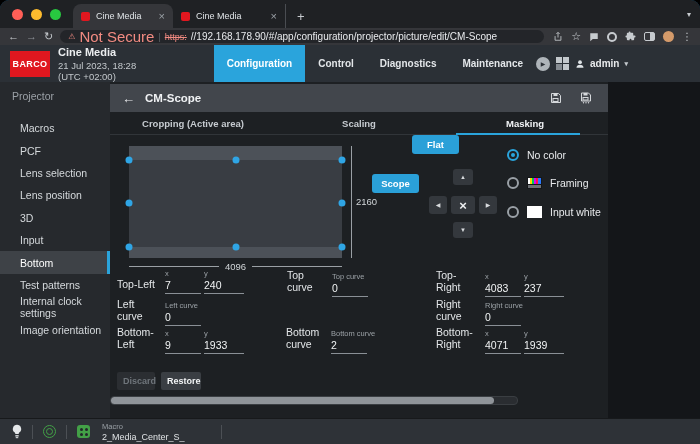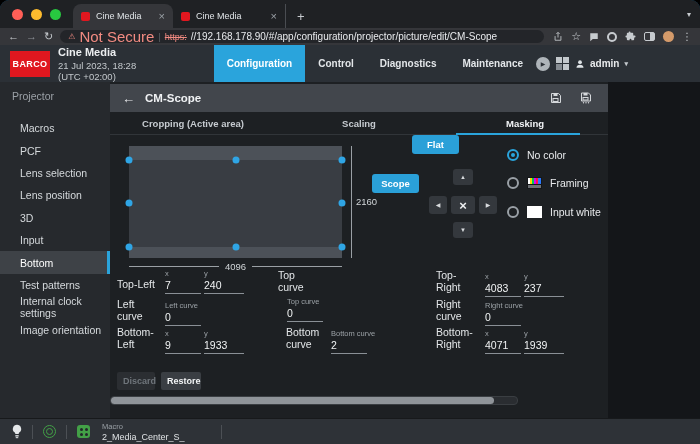--- a/index.html
+++ b/index.html
@@ -102,21 +102,21 @@
   .radiorow.r1{top:12px;}.radiorow.r2{top:40px;}.radiorow.r3{top:69px;}
   .radio{width:12px;height:12px;border-radius:50%;border:2px solid #9aa0a6;position:relative;flex:none;}
   .radio.sel{border-color:#2aa4dc;}
   .radio.sel::after{content:"";position:absolute;left:2px;top:2px;width:4px;height:4px;border-radius:50%;background:#2aa4dc;}
   .rlabel{font-size:10.5px;color:#e8eaec;}
   .whiteswatch{width:15px;height:12px;background:#fff;flex:none;}
 
   
   .fgroup{position:absolute;display:flex;align-items:flex-end;}
   .fgroup.g-tl{left:7px;top:134px;}
-  .fgroup.g-tc{left:168px;top:134px;flex-direction:column;}
+  .fgroup.g-tc{left:177px;top:134px;}
   .fgroup.g-tr{left:326px;top:134px;}
   .fgroup.g-lc{left:7px;top:163px;}
   .fgroup.g-rc{left:326px;top:163px;}
   .fgroup.g-bl{left:7px;top:191px;}
   .fgroup.g-bc{left:176px;top:191px;}
   .fgroup.g-br{left:326px;top:191px;}
   .flabel{font-size:10.5px;color:#e3e6e8;padding-bottom:4px;margin-right:7px;}
   .col1 .flabel{width:41px;}
   .col2 .flabel{width:38px;}
   .col3 .flabel{width:42px;}

